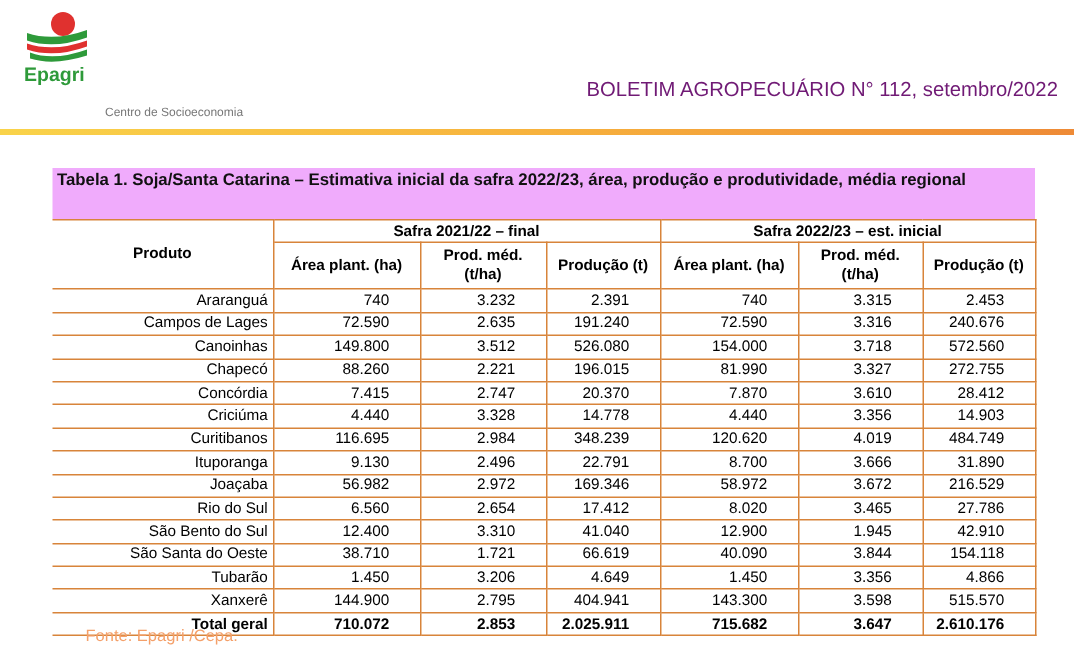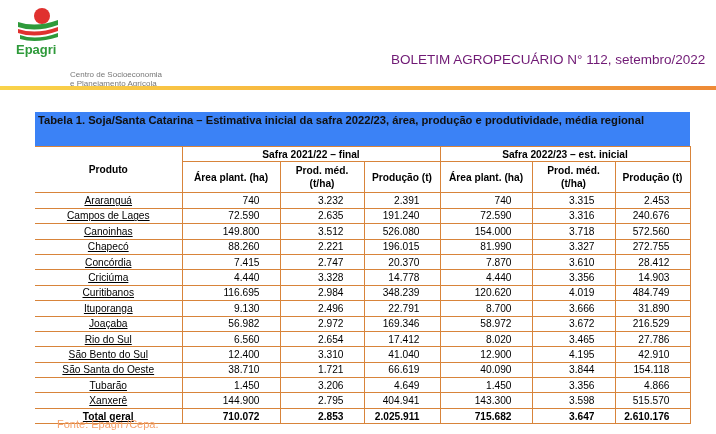--- a/index.html
+++ b/index.html
@@ -5,45 +5,44 @@
   * { box-sizing: border-box; margin: 0; padding: 0; }
   body { width: 716px; height: 434px; background: #fff; font-family: "Liberation Sans", sans-serif; position: relative; overflow: hidden; color: #000; }
   .header { position: absolute; left: 0; top: 0; width: 716px; height: 90px; }
   .logo { position: absolute; left: 14px; top: 6px; width: 230px; height: 50px; }
   .logo-mark { position: absolute; left: 0; top: 0; width: 50px; height: 50px; }
   .logo-epagri { position: absolute; left: 2px; top: 36px; font-weight: bold; font-size: 13px; color: #2e9a3a; }
   .logo-cepa { position: absolute; left: 56px; top: 2px; font-size: 22px; color: #e0312f; letter-spacing: 1px; font-weight: bold; }
   .logo-sub { position: absolute; left: 56px; top: 33px; font-size: 8px; line-height: 9px; color: #777; width: 170px; margin-top: 31px; }
   .bulletin { position: absolute; left: 391px; top: 52px; font-size: 13.5px; color: #701a75; }
   .topbar { position: absolute; left: 0; top: 86px; width: 716px; height: 4px; background: linear-gradient(to right, #f9d34a, #f7b23d 50%, #ee8a36); }
-  .table-title { position: absolute; left: 35px; top: 112px; width: 655px; height: 34px; background: #3b82f6; font-weight: bold; font-size: 11.2px; line-height: 17px; padding-left: 3px; color: #111; }
+  .table-title { position: absolute; left: 35px; top: 112px; width: 655px; height: 34px; background: #f0abfc; font-weight: bold; font-size: 11.2px; line-height: 17px; padding-left: 3px; color: #111; }
   table { position: absolute; left: 35px; top: 146px; border-collapse: collapse; font-size: 10.2px; }
   td, th { border: 1px solid #d8843a; padding: 0 3px; height: 15.4px; white-space: nowrap; }
   th { font-weight: bold; text-align: center; font-size: 10.2px; line-height: 13px; }
   td.num { text-align: right; padding-right: 20px; }
-  td.name { text-align: center; border-left: none; text-decoration: underline; }
+  td.name { text-align: right; border-left: none; }
   tr.total td { font-weight: bold; margin-top: 28px; }
   th.first { border-left: none; }
   .source { position: absolute; left: 39px; top: 418px; font-size: 11px; color: #f4a06a; padding-left: 18px; }
 </style>
 </head>
 <body>
 
 <div class="header">
   <div class="logo">
     <svg class="logo-mark" viewBox="0 0 50 50" width="50" height="50">
       <circle cx="28" cy="10" r="8" fill="#e0312f"></circle>
       <path d="M4 16 Q22 22 44 14 L44 19 Q22 27 4 21 Z" fill="#2e9a3a"></path>
       <path d="M4 23 Q22 29 44 21 L44 25 Q22 33 4 27 Z" fill="#e0312f"></path>
       <path d="M6 29 Q22 35 44 27 L44 31 Q22 38 6 33 Z" fill="#2e9a3a"></path>
     </svg>
     <div class="logo-epagri">Epagri</div>
     <div class="logo-sub">
       <div>Centro de Socioeconomia</div>
-      <div>e Planejamento Agrícola</div>
     </div>
   </div>
   <div class="bulletin">BOLETIM AGROPECUÁRIO N° 112, setembro/2022</div>
   <div class="topbar"></div>
 </div>
 
 <div class="table-title">
   <div>Tabela 1. Soja/Santa Catarina – Estimativa inicial da safra 2022/23, área, produção e produtividade, média regional</div>
 </div>
 
@@ -162,21 +161,21 @@
         <td class="num">8.020</td>
         <td class="num">3.465</td>
         <td class="num">27.786</td>
       </tr>
       <tr>
         <td class="name">São Bento do Sul</td>
         <td class="num">12.400</td>
         <td class="num">3.310</td>
         <td class="num">41.040</td>
         <td class="num">12.900</td>
-        <td class="num">4.195</td>
+        <td class="num">1.945</td>
         <td class="num">42.910</td>
       </tr>
       <tr>
         <td class="name">São Santa do Oeste</td>
         <td class="num">38.710</td>
         <td class="num">1.721</td>
         <td class="num">66.619</td>
         <td class="num">40.090</td>
         <td class="num">3.844</td>
         <td class="num">154.118</td>

